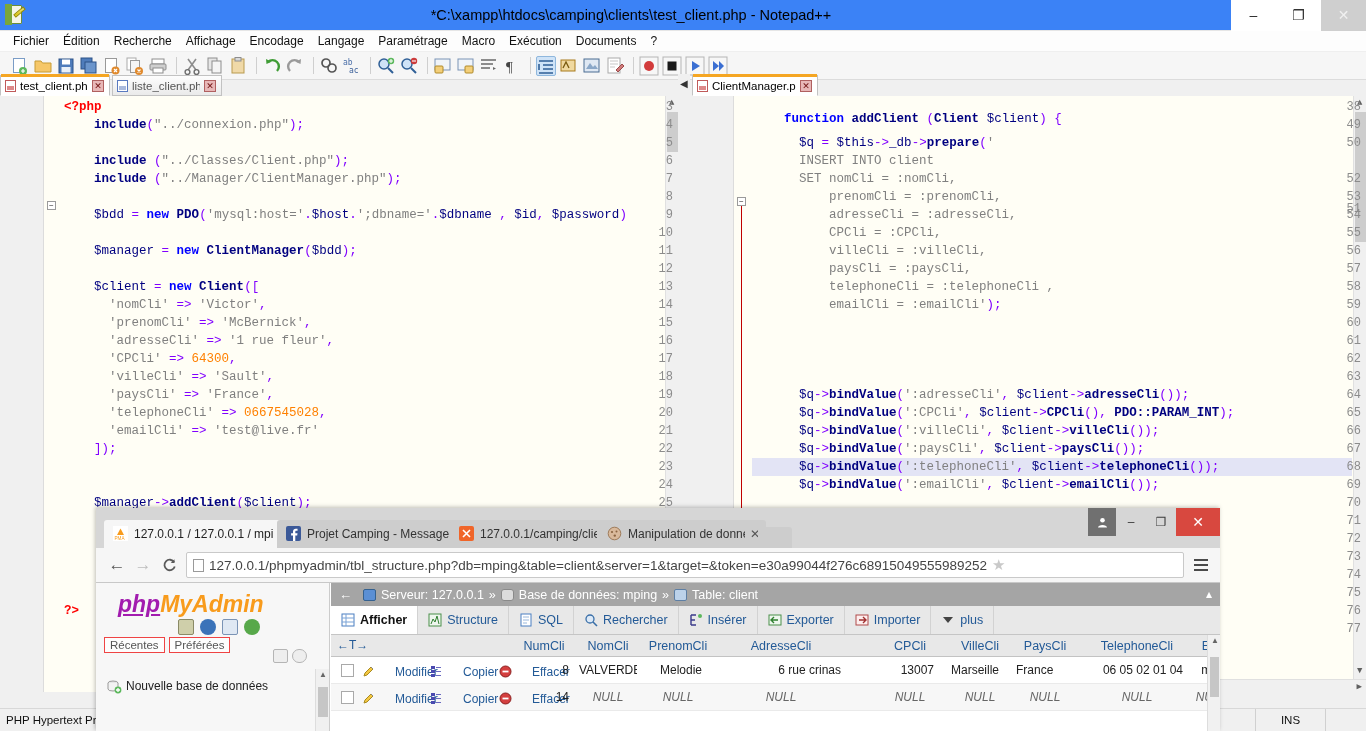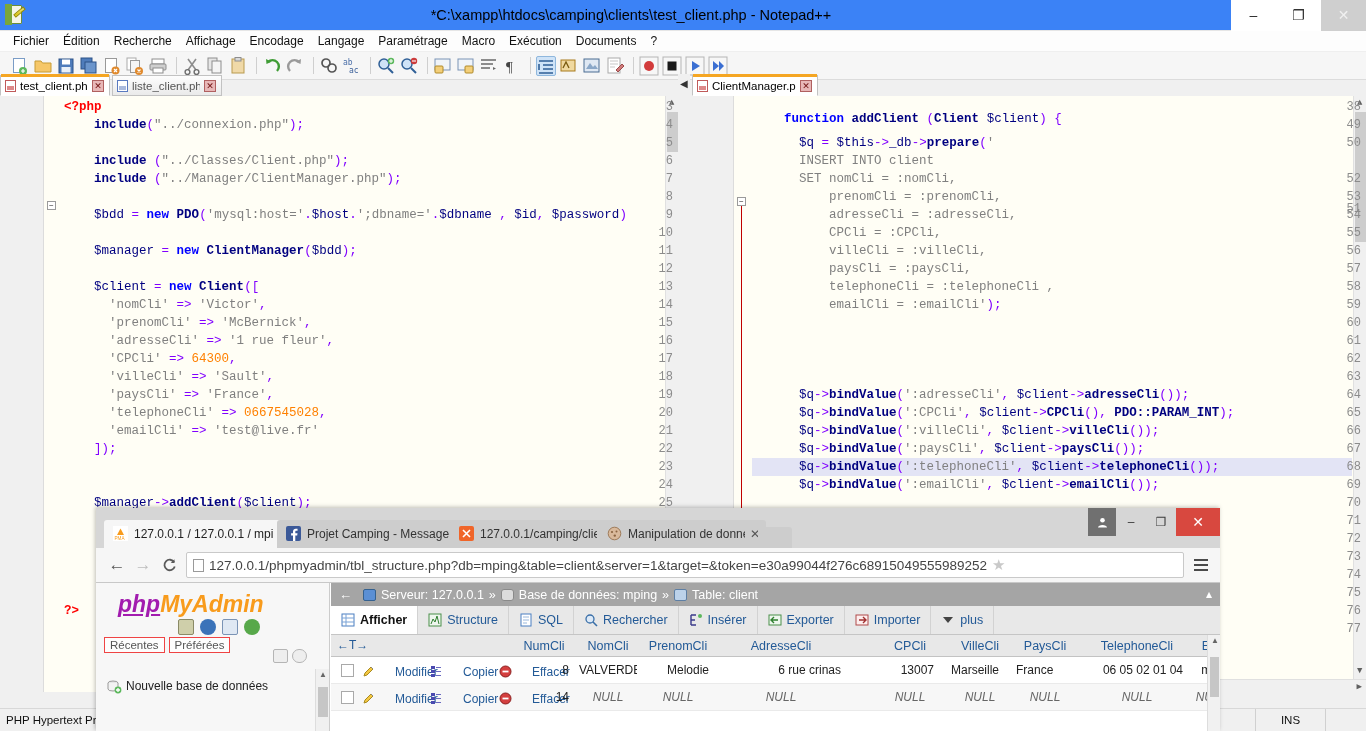--- a/index.html
+++ b/index.html
@@ -861,21 +861,21 @@
               </span>
               <span class="pma-act" style="position: absolute; left: 168px;">
                 <span><svg width="13" height="13" viewBox="0 0 13 13">
                     <circle cx="6.5" cy="6.5" r="5.5" fill="#d43f3f" stroke="#8a1f1f"></circle>
                     <path d="M3.5 6.5h6" stroke="#fff" stroke-width="1.8"></path>
                   </svg></span>
                 <span>Effacer</span>
               </span>
               <div class="pma-cell" style="position: absolute; left: 188px; width: 50px; text-align: right;">8</div>
               <div class="pma-cell" style="position: absolute; left: 248px; width: 58px; text-align: left;">VALVERDE</div>
-              <div class="pma-cell" style="position: absolute; left: 323px; width: 68px; text-align: center;">Melodie</div>
+              <div class="pma-cell" style="position: absolute; left: 316px; width: 68px; text-align: center;">Melodie</div>
               <div class="pma-cell" style="position: absolute; left: 390px; width: 120px; text-align: right;">6 rue crinas</div>
               <div class="pma-cell" style="position: absolute; left: 555px; width: 48px; text-align: right;">13007</div>
               <div class="pma-cell" style="position: absolute; left: 620px; width: 58px; text-align: left;">Marseille</div>
               <div class="pma-cell" style="position: absolute; left: 685px; width: 58px; text-align: left;">France</div>
               <div class="pma-cell" style="position: absolute; left: 760px; width: 92px; text-align: right;">06 05 02 01 04</div>
               <div class="pma-cell" style="position: absolute; left: 860px; width: 40px; text-align: center;">m.v</div>
             </div>
           <div class="pma-row r1" id="pma-row-1">
               <span class="pma-chk" style="position: absolute; left: 10px; top: 7px;"></span>
               <span class="pma-act" style="position: absolute; left: 31px;">

